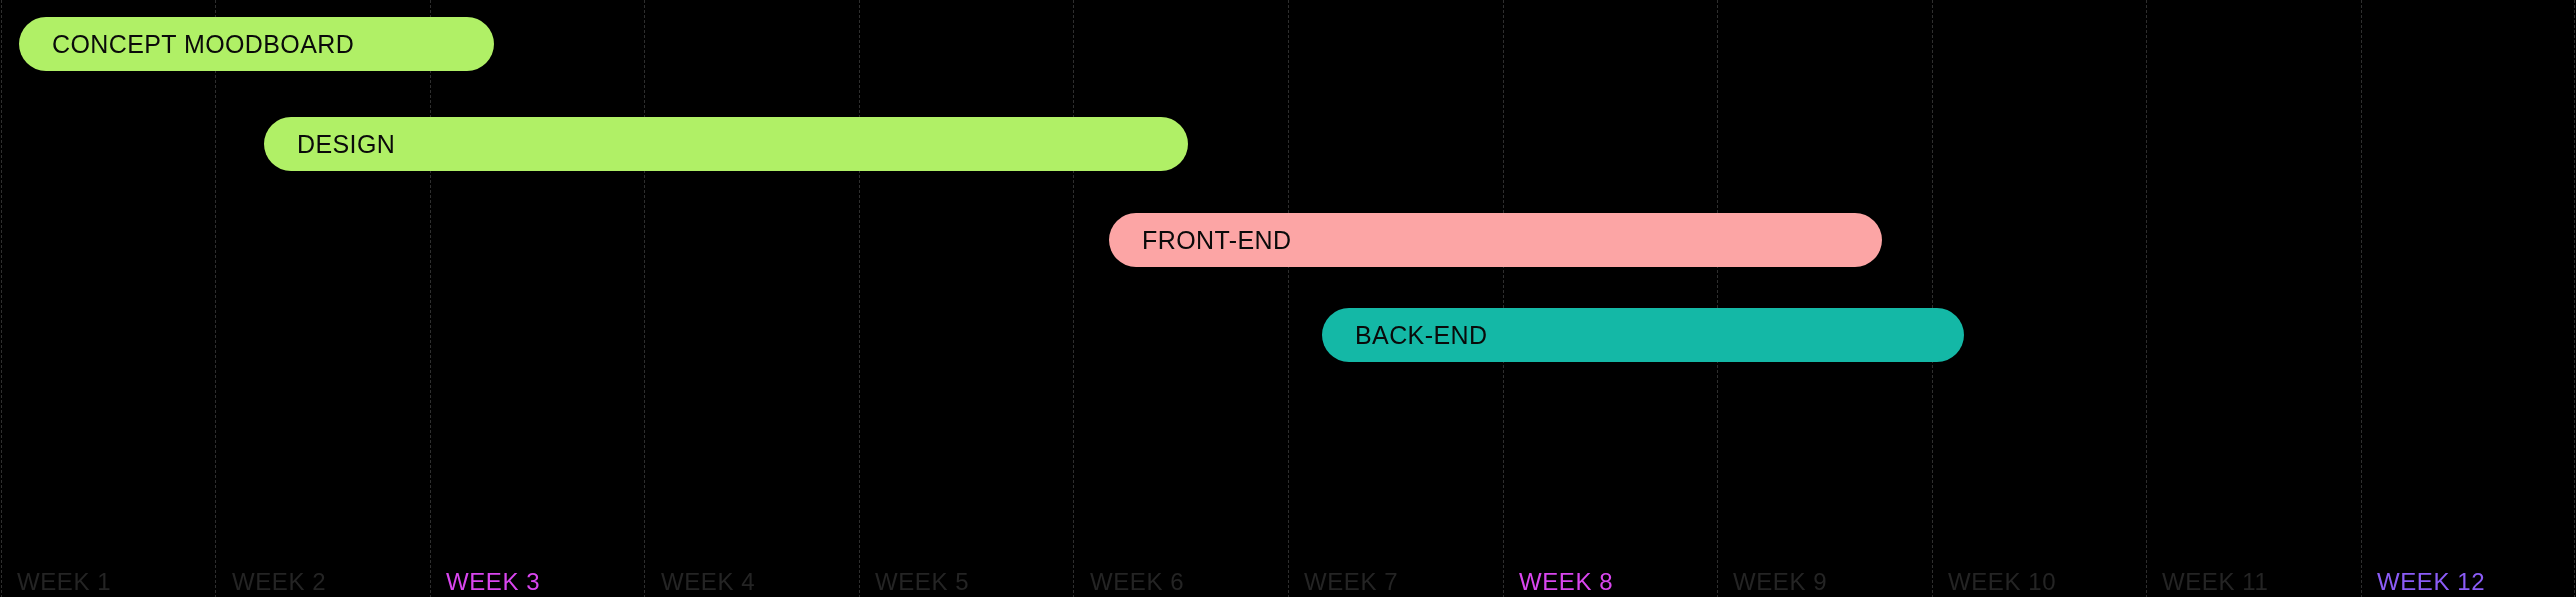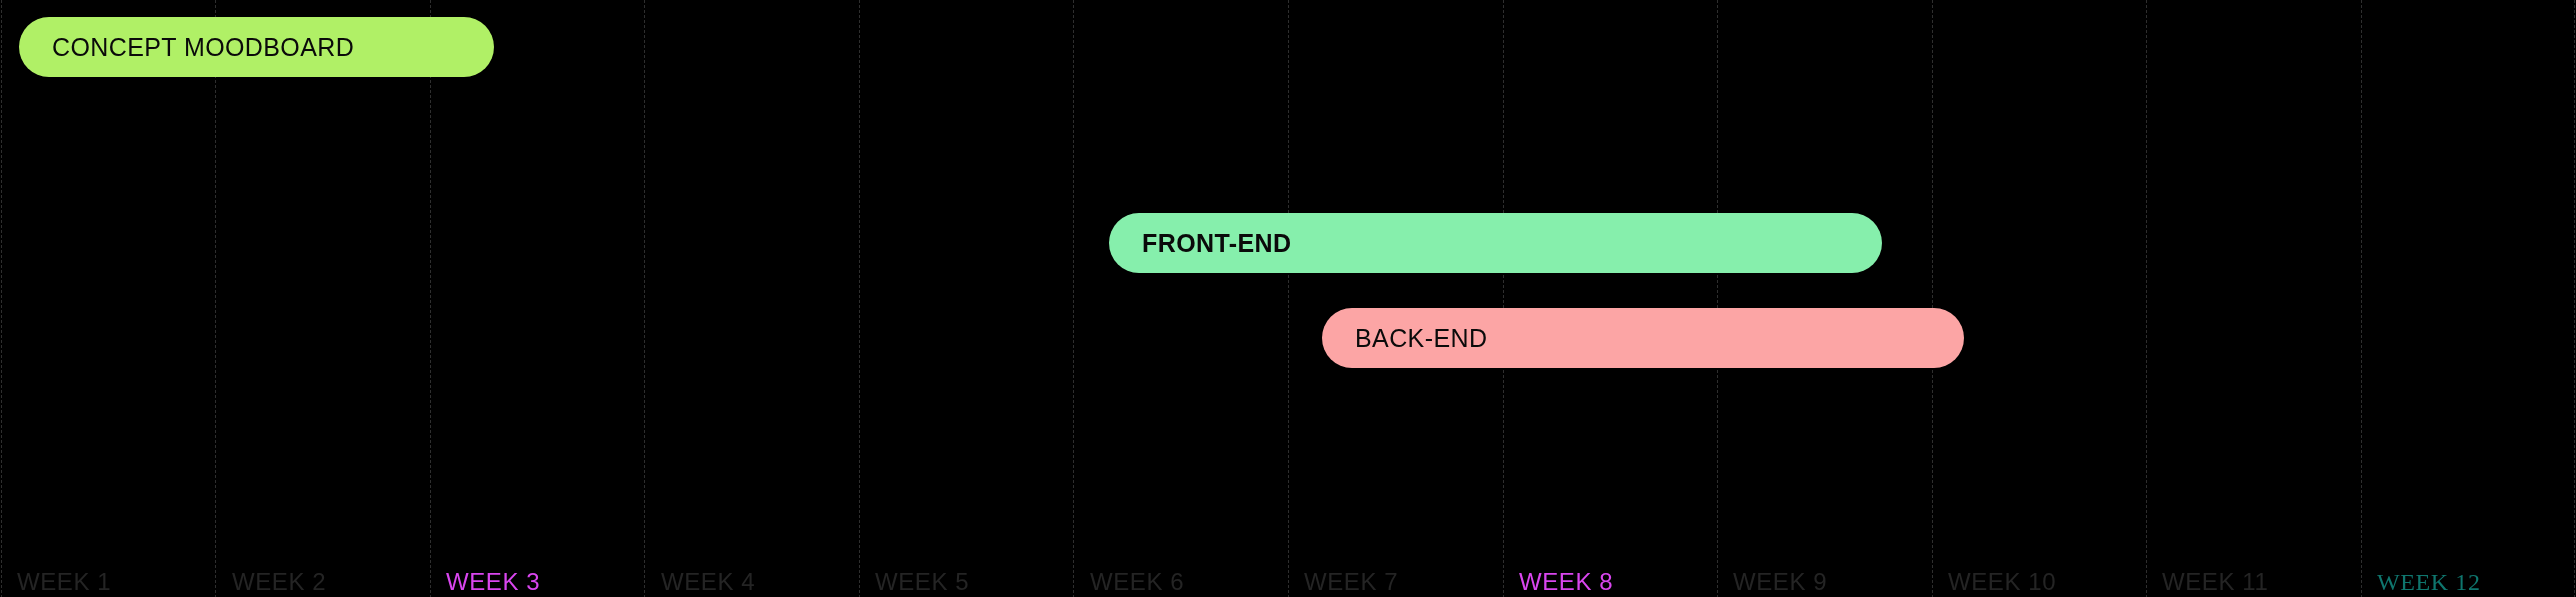--- a/index.html
+++ b/index.html
@@ -35,21 +35,21 @@
   }
   
   #bars-layer {
     position: absolute;
     left: 0; top: 0;
     width: 100%;
     height: 100%;
   }
   .gantt-bar {
     position: absolute;
-    height: 60px;
+    height: 54px;
     border-radius: 32px;
     background: #b0f066;
     display: flex;
     align-items: center;
     box-sizing: border-box;
     padding-left: 33px;
   }
   .gantt-bar-label {
     color: #0a0a0a;
     font-size: 25px;
@@ -93,37 +93,40 @@
       <div class="gridline" style="left: 1932px; border-left-color: rgb(46, 46, 46);"></div>
       <div class="gridline" style="left: 2146px; border-left-color: rgb(46, 46, 46);"></div>
       <div class="gridline" style="left: 2361px; border-left-color: rgb(46, 46, 46);"></div>
       <div class="gridline" style="left: 2574px; border-left-color: rgb(46, 46, 46);"></div>
     </div>
 
   <div id="bars-layer">
       <div class="gantt-bar" style="left: 19px; top: 17px; width: 475px; background: rgb(176, 240, 102);">
         <span class="gantt-bar-label" style="color: rgb(10, 10, 10);">CONCEPT MOODBOARD</span>
       </div>
-      <div class="gantt-bar" style="left: 1109px; top: 213px; width: 773px; background: #86efac; font-weight: bold;">
+      <div class="gantt-bar" style="left: 264px; top: 117px; width: 924px; background: rgb(176, 240, 102);">
+        <span class="gantt-bar-label" style="color: rgb(10, 10, 10);">DESIGN</span>
+      </div>
+      <div class="gantt-bar" style="left: 1109px; top: 213px; width: 773px; background: #fca5a5;">
         <span class="gantt-bar-label" style="color: rgb(10, 10, 10);">FRONT-END</span>
       </div>
-      <div class="gantt-bar" style="left: 1322px; top: 308px; width: 642px; background: #fca5a5;">
+      <div class="gantt-bar" style="left: 1322px; top: 308px; width: 642px; background: #14b8a6;">
         <span class="gantt-bar-label" style="color: rgb(10, 10, 10);">BACK-END</span>
       </div>
     </div>
 
   <div id="axis-layer">
       <div class="week-label" style="left: 17px; color: rgb(36, 36, 36);">WEEK 1</div>
       <div class="week-label" style="left: 232px; color: rgb(36, 36, 36);">WEEK 2</div>
       <div class="week-label" style="left: 446px; color: #d946ef;">WEEK 3</div>
       <div class="week-label" style="left: 661px; color: rgb(36, 36, 36); margin-top: 40px;">WEEK 4</div>
       <div class="week-label" style="left: 875px; color: rgb(36, 36, 36); margin-top: 34px;">WEEK 5</div>
       <div class="week-label" style="left: 1090px; color: rgb(36, 36, 36);">WEEK 6</div>
       <div class="week-label" style="left: 1304px; color: rgb(36, 36, 36);">WEEK 7</div>
       <div class="week-label" style="left: 1519px; color: #d946ef;">WEEK 8</div>
       <div class="week-label" style="left: 1733px; color: rgb(36, 36, 36);">WEEK 9</div>
       <div class="week-label" style="left: 1948px; color: rgb(36, 36, 36);">WEEK 10</div>
       <div class="week-label" style="left: 2162px; color: rgb(36, 36, 36);">WEEK 11</div>
-      <div class="week-label" style="left: 2377px; color: #0f766e; font-family: Liberation Serif, serif;">WEEK 12</div>
+      <div class="week-label" style="left: 2377px; color: #8b5cf6;">WEEK 12</div>
     </div>
 
 </div>
 
 
 </body></html>

